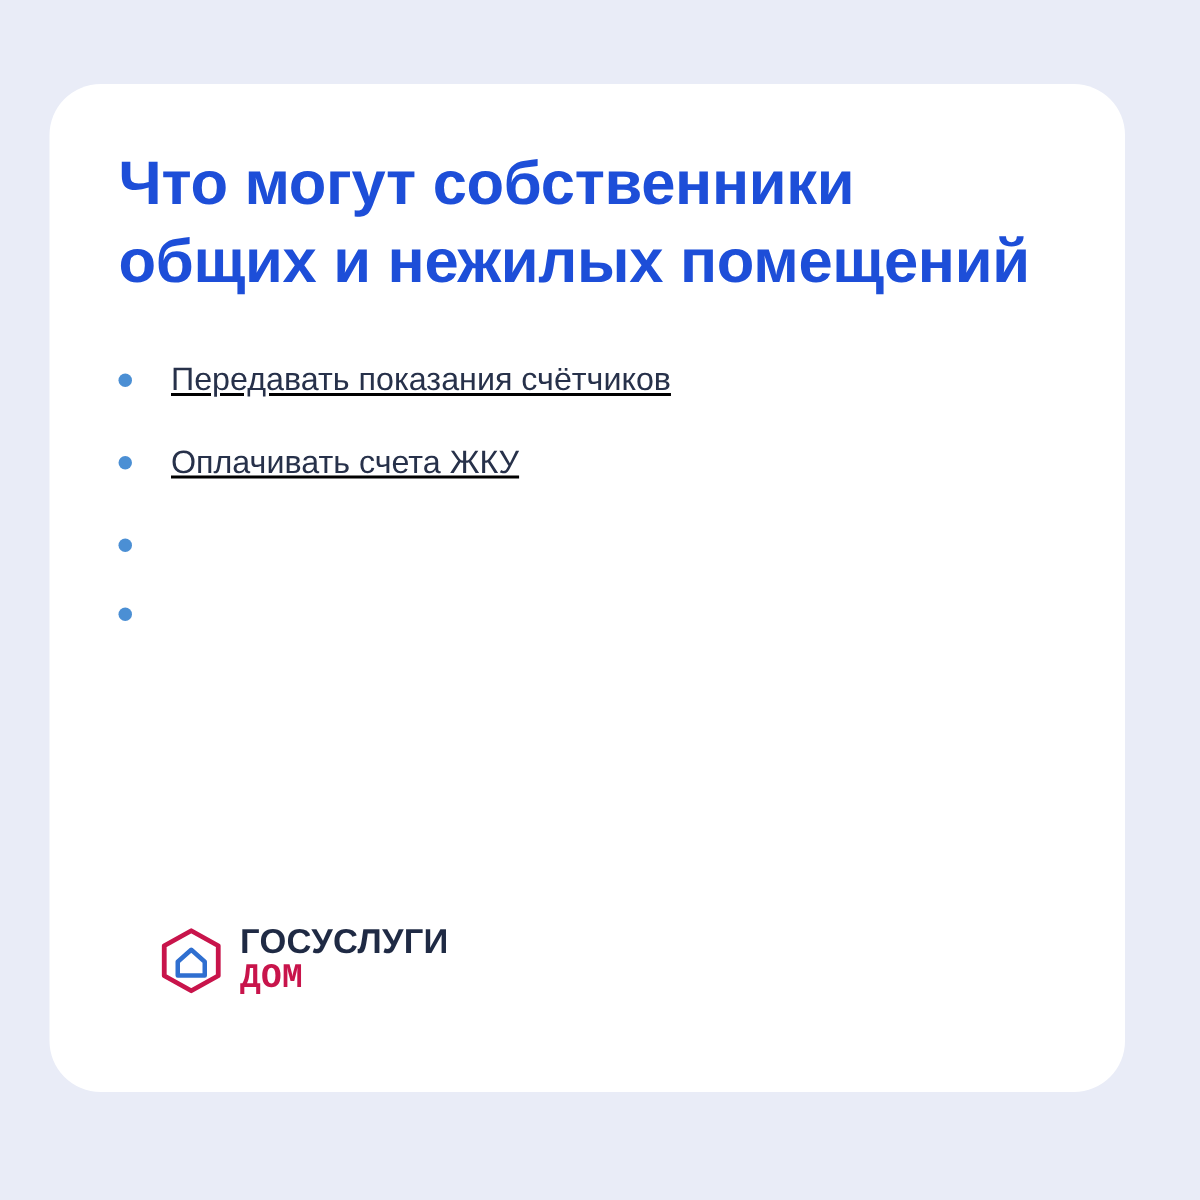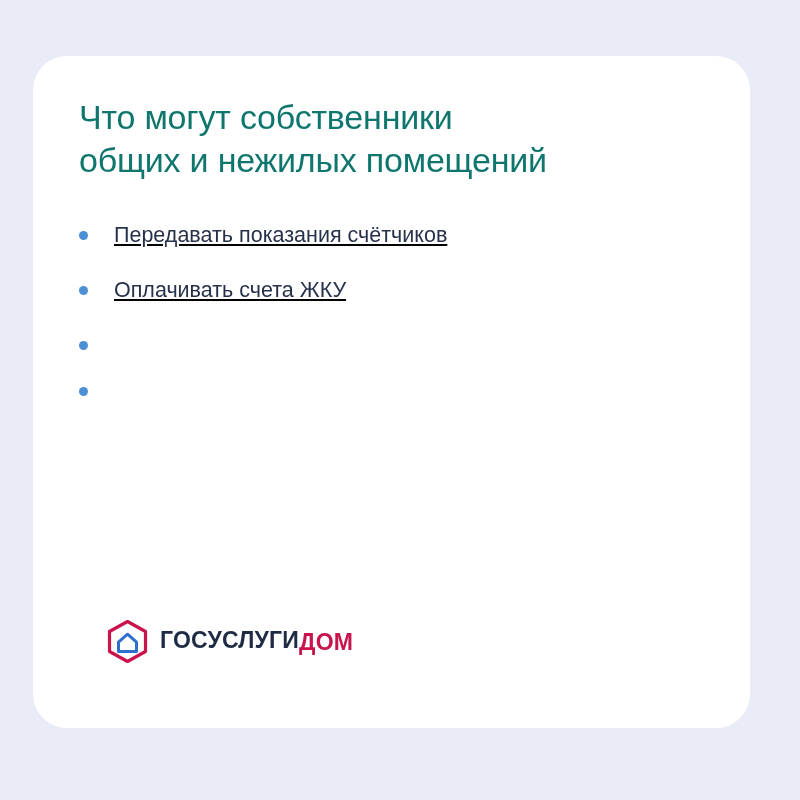--- a/index.html
+++ b/index.html
@@ -26,24 +26,24 @@
     top: 56px;
     width: 717px;
     height: 672px;
     background: #ffffff;
     border-radius: 34px;
     box-sizing: border-box;
     padding: 40px 46px 0 46px;
   }
   .title {
     margin: 0;
-    font-size: 34px;
+    font-size: 41px;
     line-height: 1.27;
-    font-weight: normal;
-    color: #0f766e;
+    font-weight: bold;
+    color: #1d4ed8;
     letter-spacing: -0.2px;
   }
   .title .line {
     display: block;
   }
   .list {
     margin: 40px 0 0 0;
     padding: 0;
     list-style: none;
   }
@@ -75,36 +75,37 @@
     align-items: center;
   }
   .logo-mark {
     width: 45px;
     height: 45px;
     margin-right: 10px;
     flex: 0 0 auto;
   }
   .logo-text {
     display: flex;
-    flex-direction: row;
+    flex-direction: column;
     justify-content: center;
     line-height: 1;
   }
   .logo-line1 {
     font-size: 23px;
     font-weight: bold;
     color: #1f2a44;
     letter-spacing: 0.2px;
   }
   .logo-line2 {
     font-size: 23px;
     font-weight: bold;
     color: #c8144b;
     letter-spacing: 0.2px;
     margin-top: 2px;
+    font-family: Liberation Mono, monospace;
   }
 </style>
 </head>
 <body>
 
 <div class="canvas">
 
   <div class="card">
 
     <h1 class="title">

